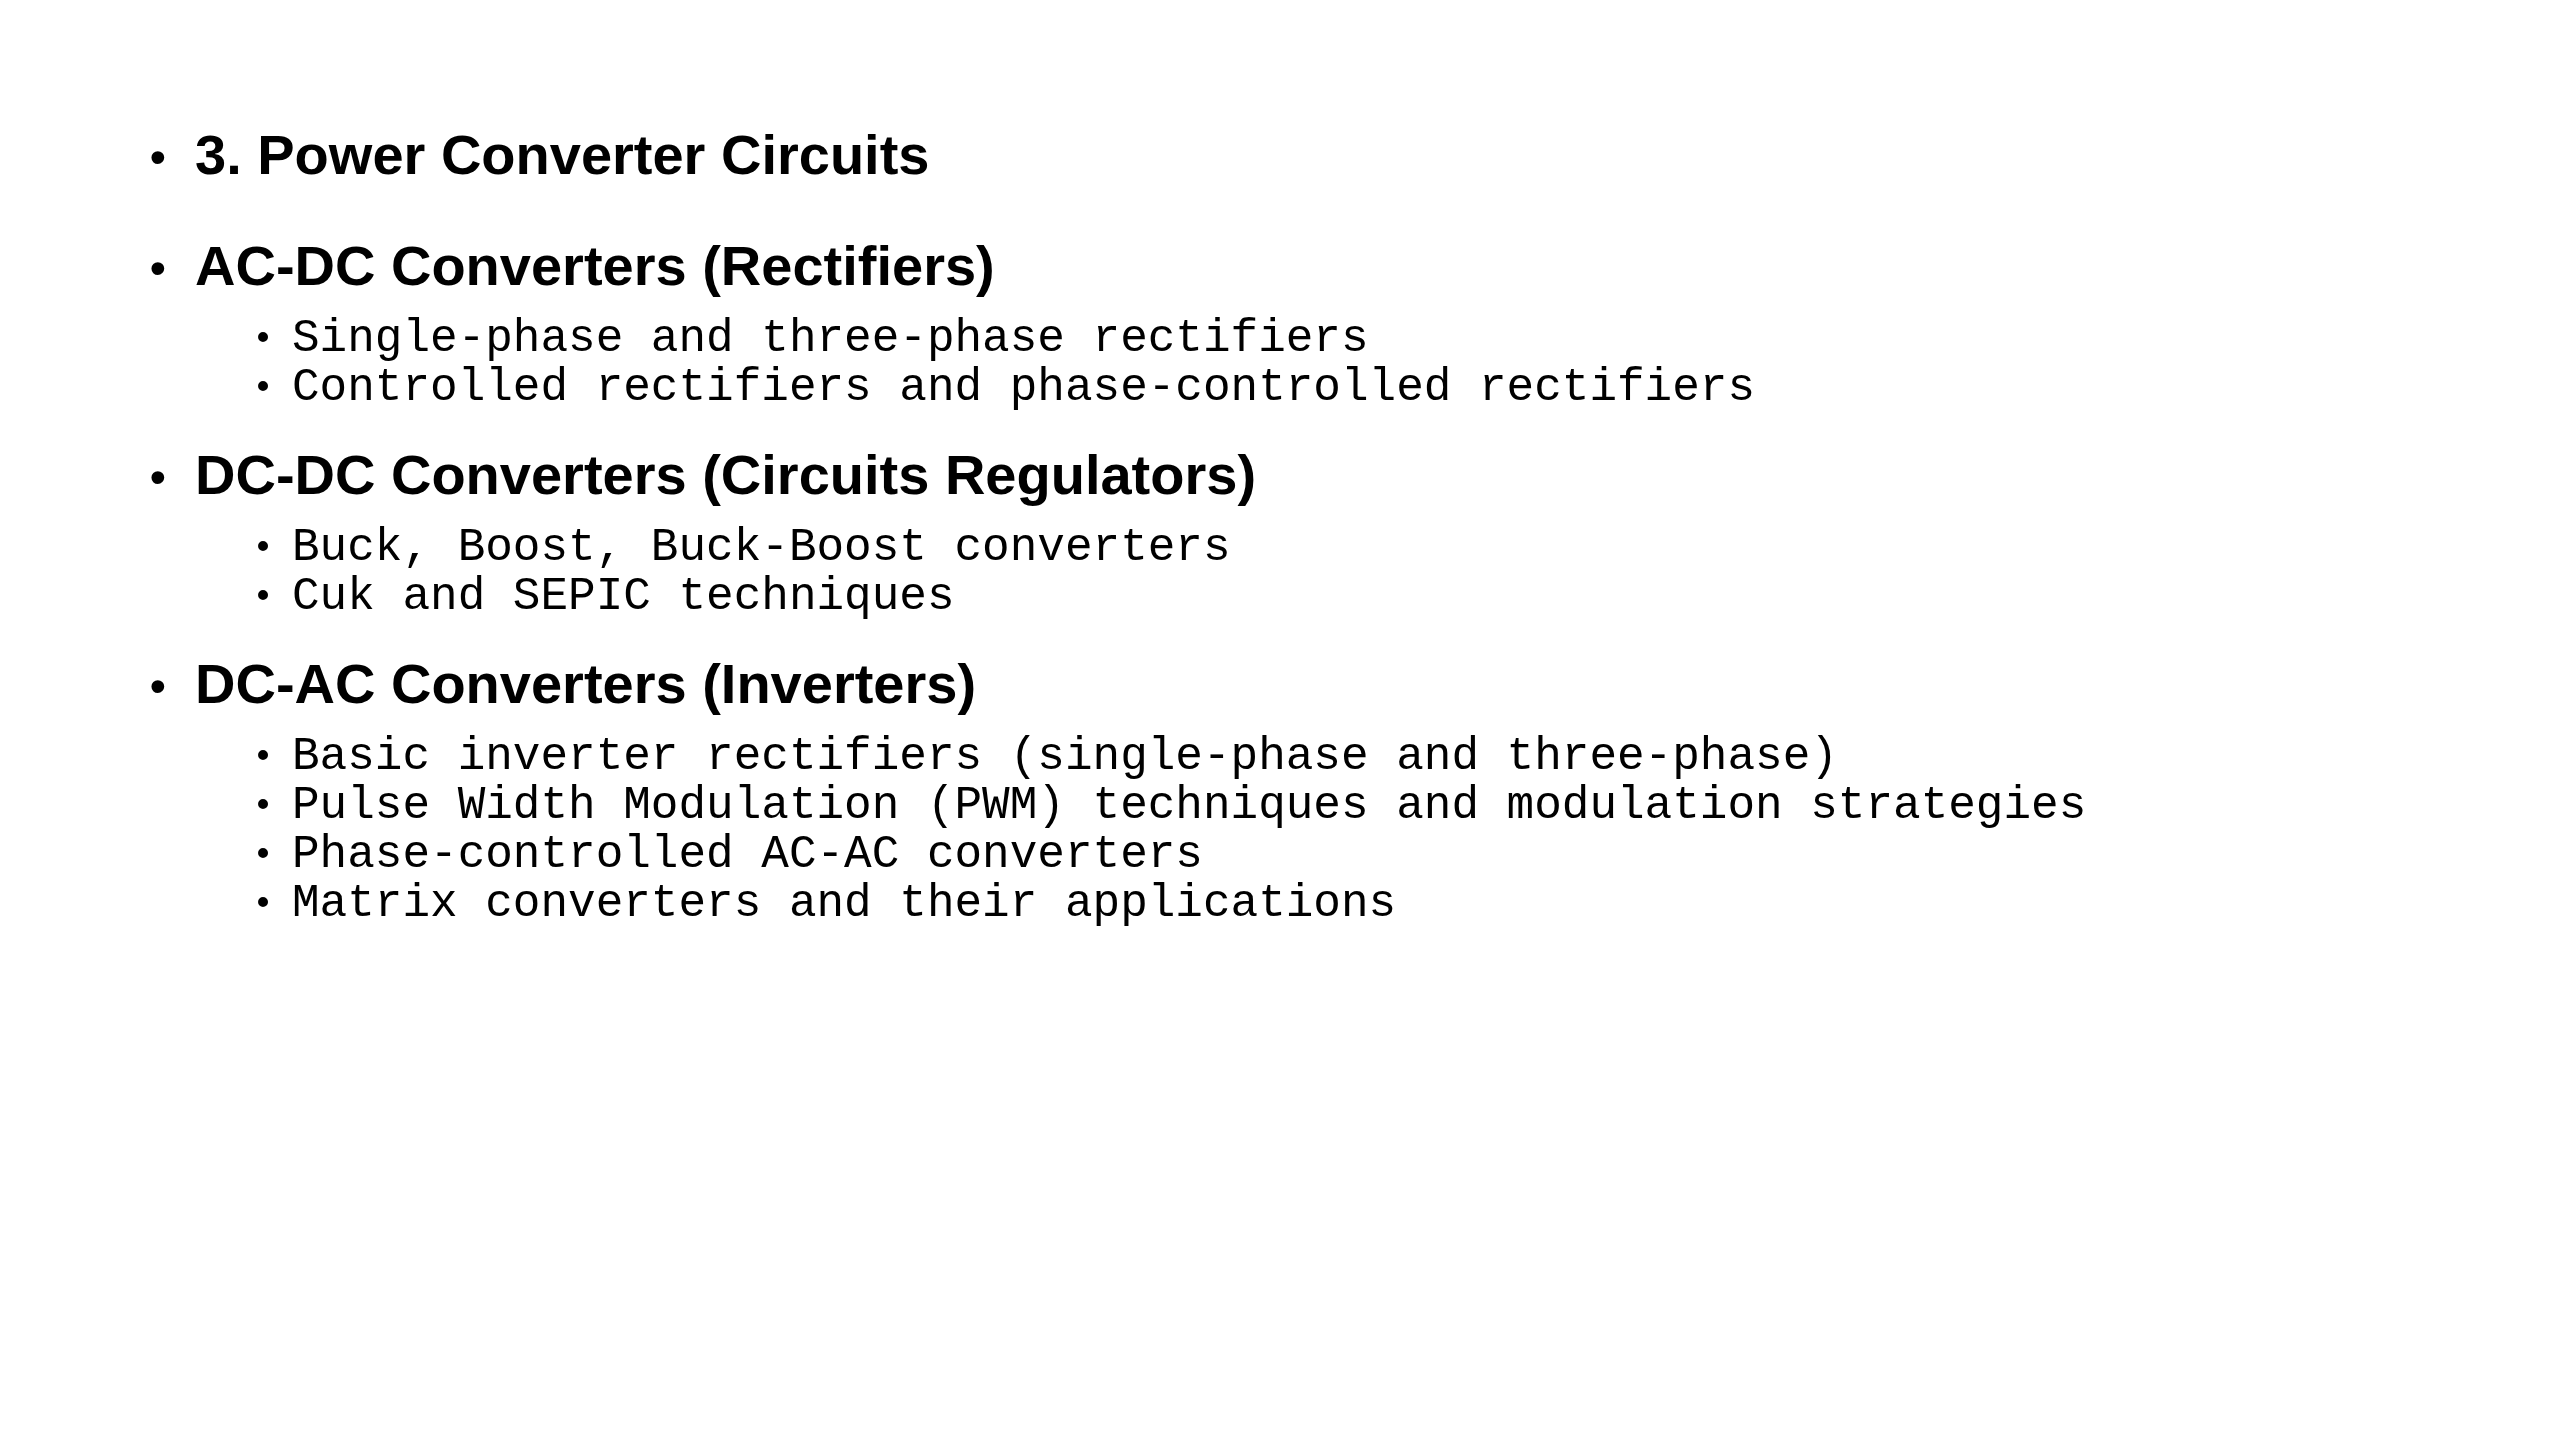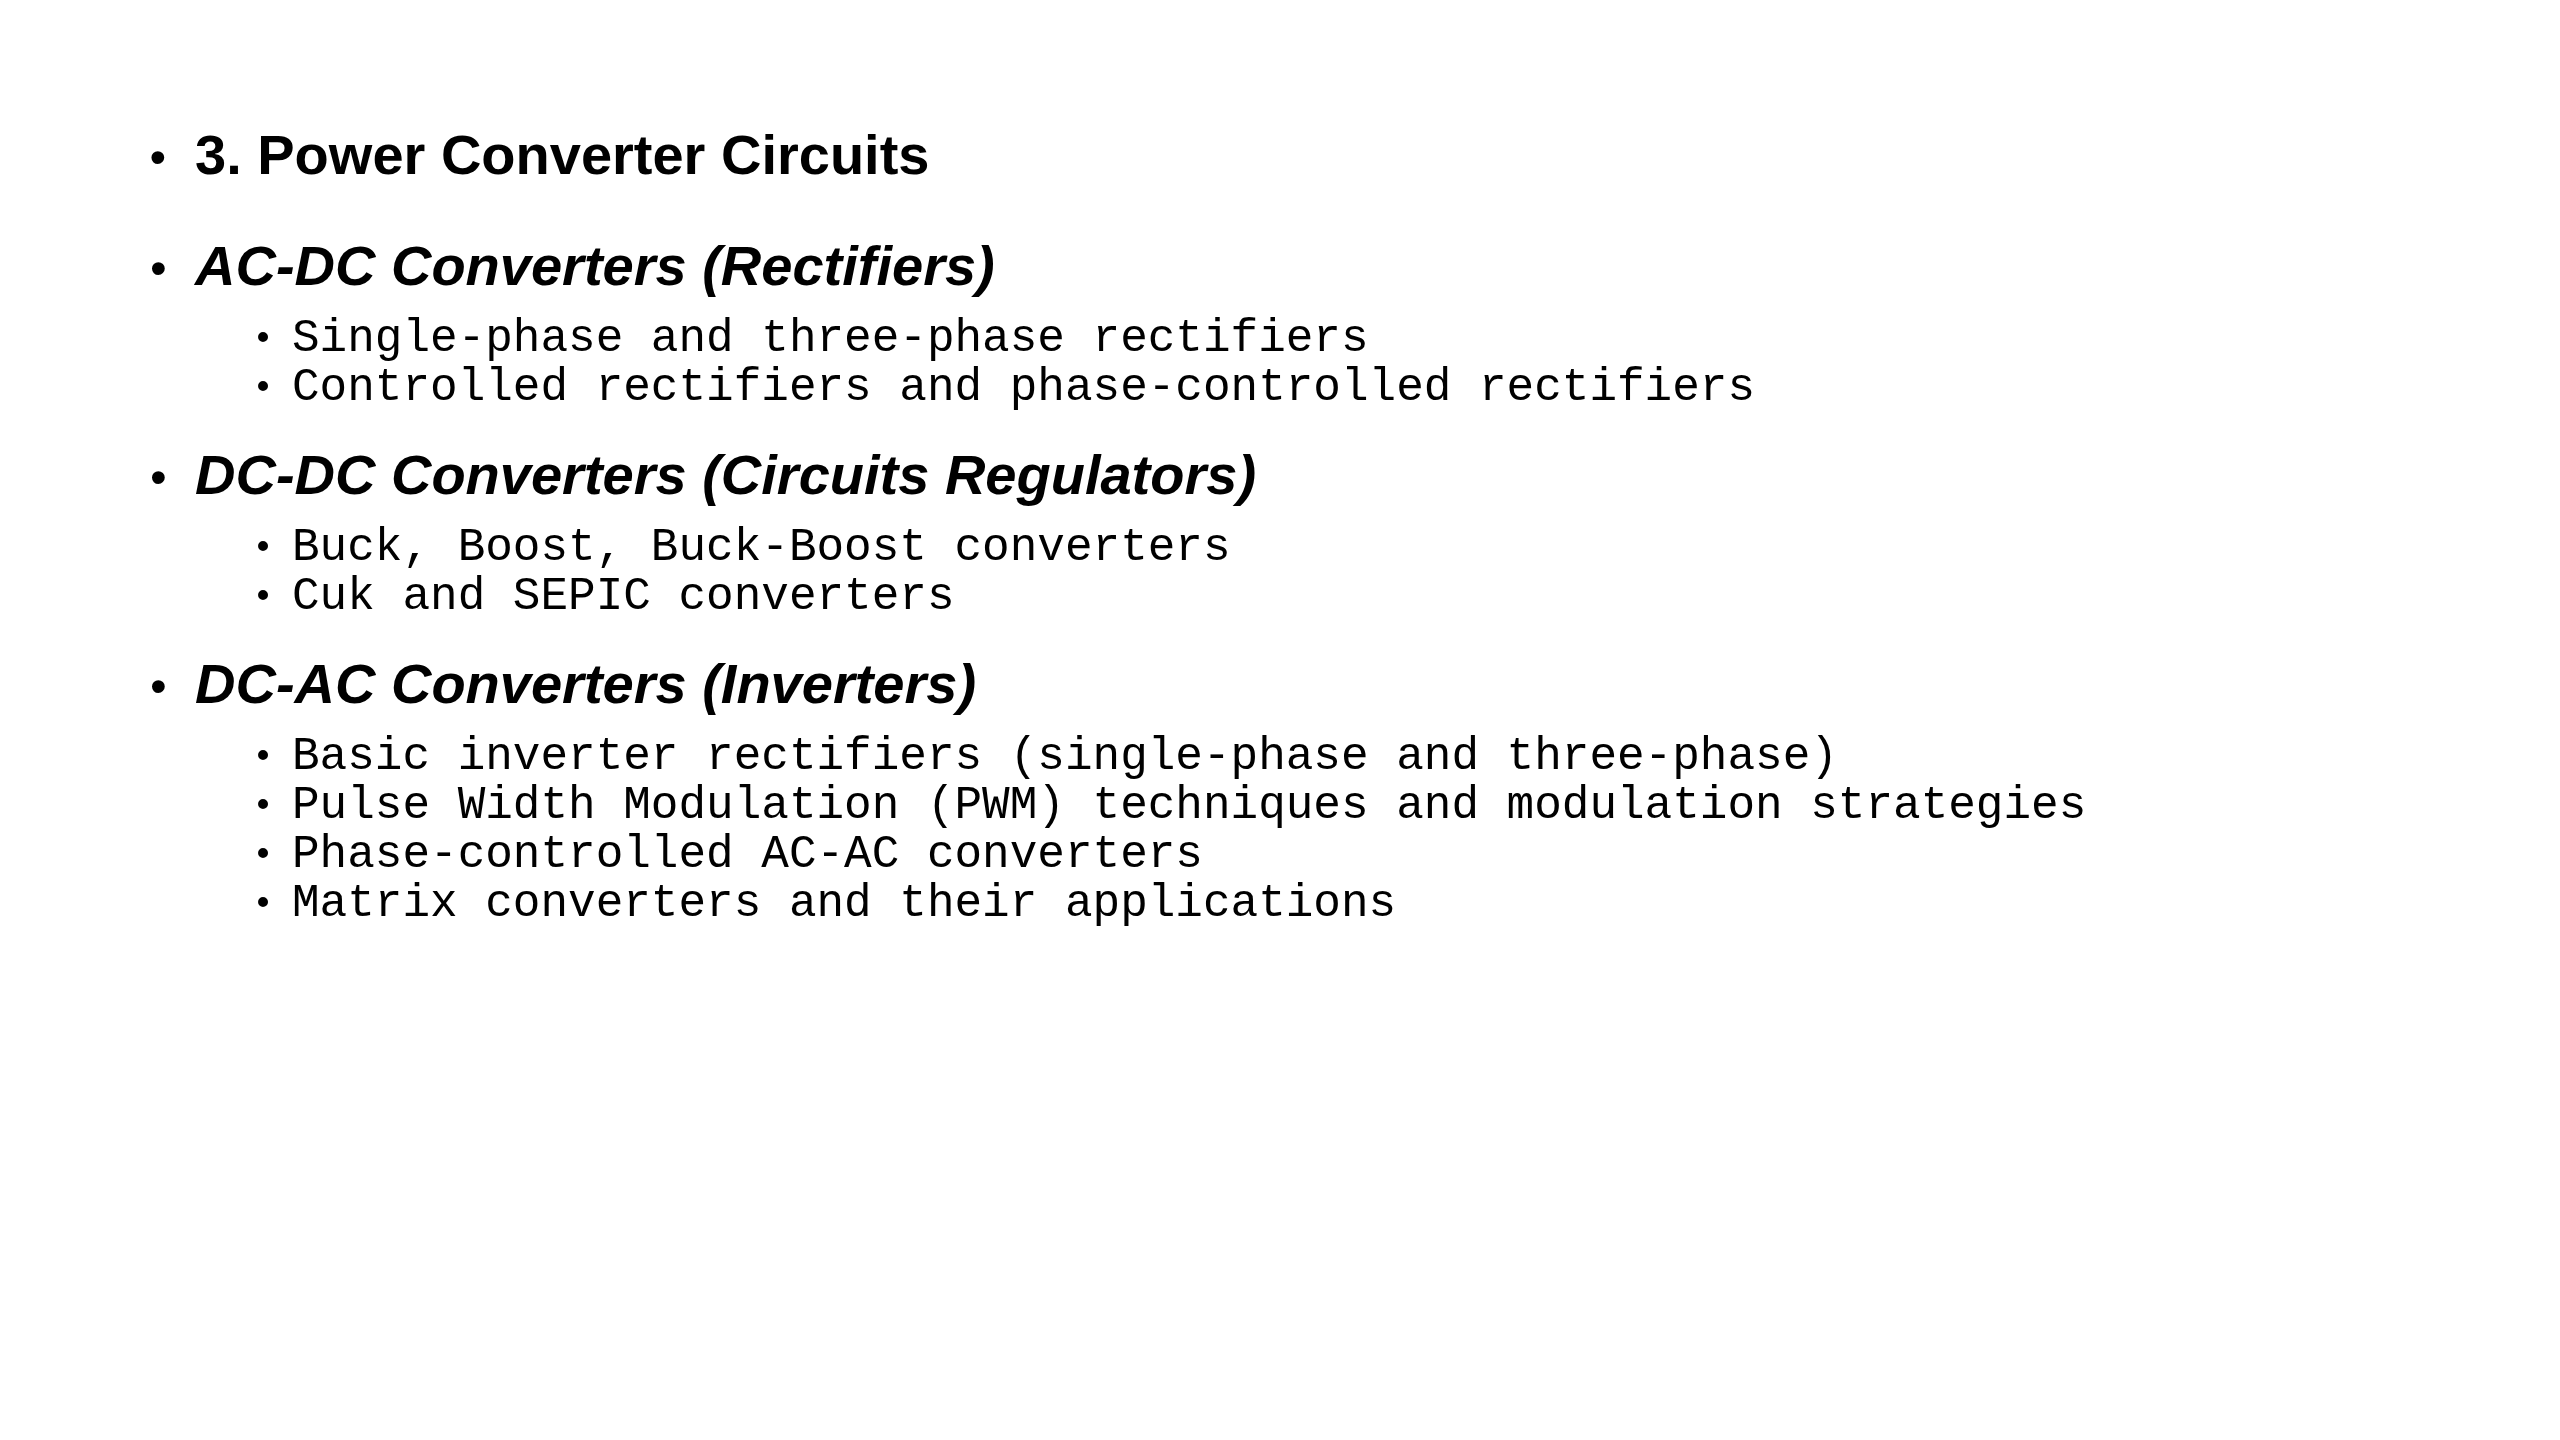--- a/index.html
+++ b/index.html
@@ -23,21 +23,20 @@
     color: #000000;
   }
   .l1 {
     font-weight: 700;
     font-size: 56px;
     line-height: 96px;
     padding-left: 150px;
   }
   .l1:not(:first-child) {
     margin-top: 14px;
-    font-style: italic;
   }
   .l2 {
     font-weight: 400;
     font-size: 46px;
     line-height: 49px;
     padding-left: 252px;
     font-family: Liberation Mono, monospace;
   }
   .bullet {
     display: inline-block;
@@ -70,21 +69,21 @@
 
   <div class="line l1">
     <span class="bullet">•</span><span>DC-DC Converters (Circuits Regulators)</span>
   </div>
 
   <div class="line l2">
     <span class="bullet">•</span><span>Buck, Boost, Buck-Boost converters</span>
   </div>
 
   <div class="line l2">
-    <span class="bullet">•</span><span>Cuk and SEPIC converters</span>
+    <span class="bullet">•</span><span>Cuk and SEPIC techniques</span>
   </div>
 
   <div class="line l1">
     <span class="bullet">•</span><span>DC-AC Converters (Inverters)</span>
   </div>
 
   <div class="line l2">
     <span class="bullet">•</span><span>Basic inverter rectifiers (single-phase and three-phase)</span>
   </div>
 

